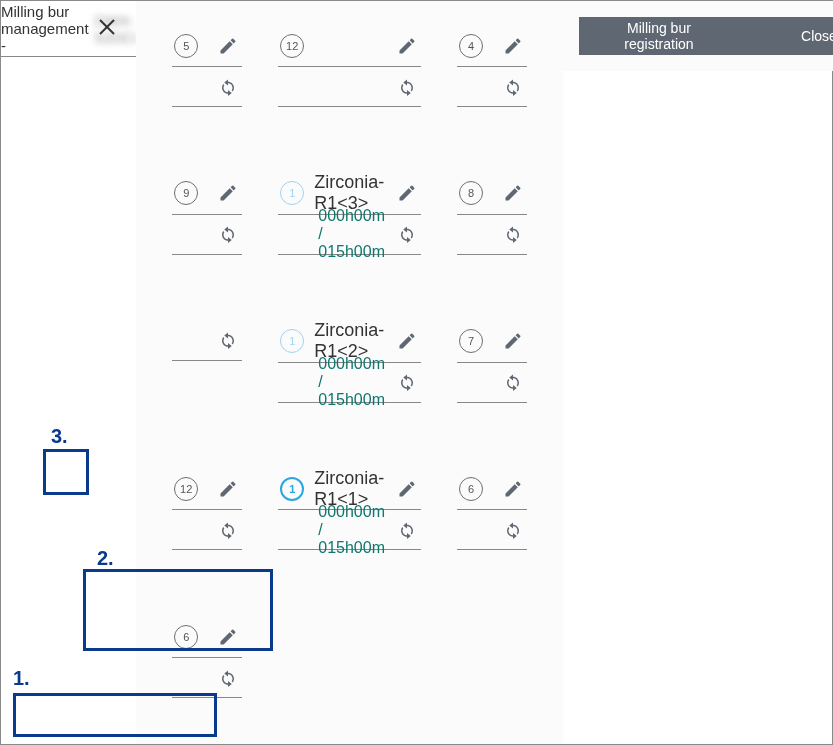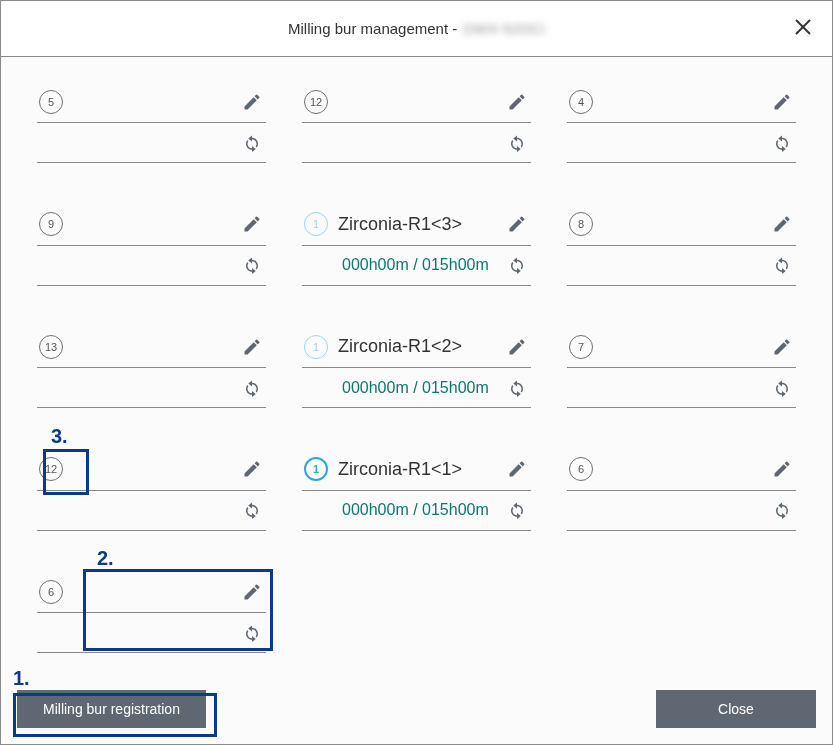--- a/index.html
+++ b/index.html
@@ -8,21 +8,21 @@
     width: 833px; height: 745px;
     font-family: "Segoe UI", Arial, sans-serif;
     background: #fff;
     color: #333;
     font-size: 14px;
   }
   .window {
     width: 833px; height: 745px;
     border: 1px solid #8a8a8a;
     display: flex;
-    flex-direction: column;
+    flex-direction: row;
     position: relative;
   }
   .header {
     height: 56px;
     display: flex;
     align-items: center;
     justify-content: center;
     position: relative;
     border-bottom: 1px solid #888;
     background: #fff;
@@ -292,29 +292,20 @@
           <div class="usage" style="flex: 1 1 0%;"></div>
           <span class="icon">
             <svg width="18" height="18" viewBox="0 0 24 24">
               <path d="M12 5V2L7 6l5 4V7c3.31 0 6 2.69 6 6 0 1.3-.42 2.5-1.12 3.48l1.46 1.46A7.96 7.96 0 0 0 20 13c0-4.42-3.58-8-8-8z" fill="#5f6772"></path>
               <path d="M6 13c0-1.3.42-2.5 1.12-3.48L5.66 8.06A7.96 7.96 0 0 0 4 13c0 4.42 3.58 8 8 8v3l5-4-5-4v3c-3.31 0-6-2.69-6-6z" fill="#5f6772"></path>
             </svg>
           </span>
         </div>
       </div>
       <div class="slot">
-        <div class="row">
-          <div class="badge ">13</div>
-          <div class="slot-name"></div>
-          <span class="icon">
-            <svg width="20" height="20" viewBox="0 0 24 24">
-              <path d="M3 17.25V21h3.75l11-11-3.75-3.75-11 11zM20.7 7.04a1 1 0 0 0 0-1.41l-2.34-2.34a1 1 0 0 0-1.41 0l-1.83 1.83 3.75 3.75 1.83-1.83z" fill="#5f6772"></path>
-            </svg>
-          </span>
-        </div>
         <div class="row2">
           <div class="usage" style="flex: 1 1 0%;"></div>
           <span class="icon">
             <svg width="18" height="18" viewBox="0 0 24 24">
               <path d="M12 5V2L7 6l5 4V7c3.31 0 6 2.69 6 6 0 1.3-.42 2.5-1.12 3.48l1.46 1.46A7.96 7.96 0 0 0 20 13c0-4.42-3.58-8-8-8z" fill="#5f6772"></path>
               <path d="M6 13c0-1.3.42-2.5 1.12-3.48L5.66 8.06A7.96 7.96 0 0 0 4 13c0 4.42 3.58 8 8 8v3l5-4-5-4v3c-3.31 0-6-2.69-6-6z" fill="#5f6772"></path>
             </svg>
           </span>
         </div>
       </div>

